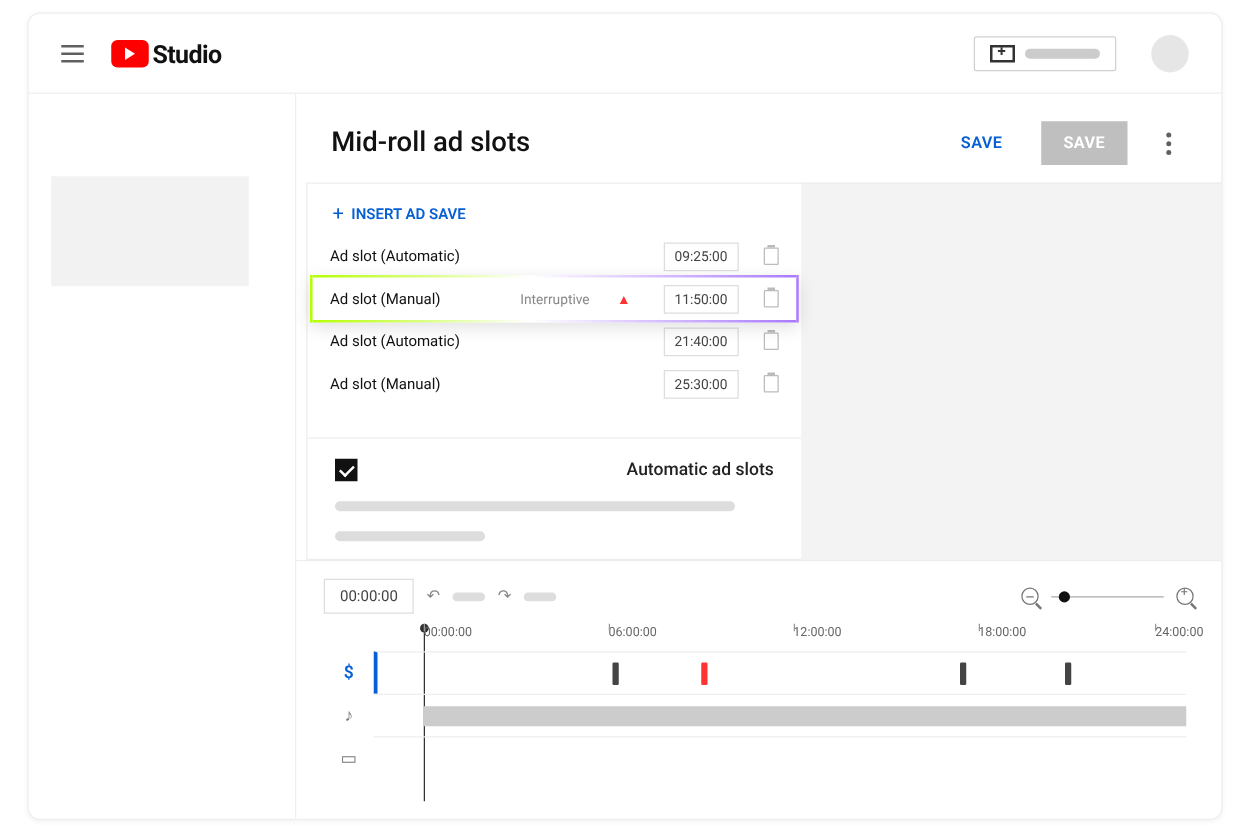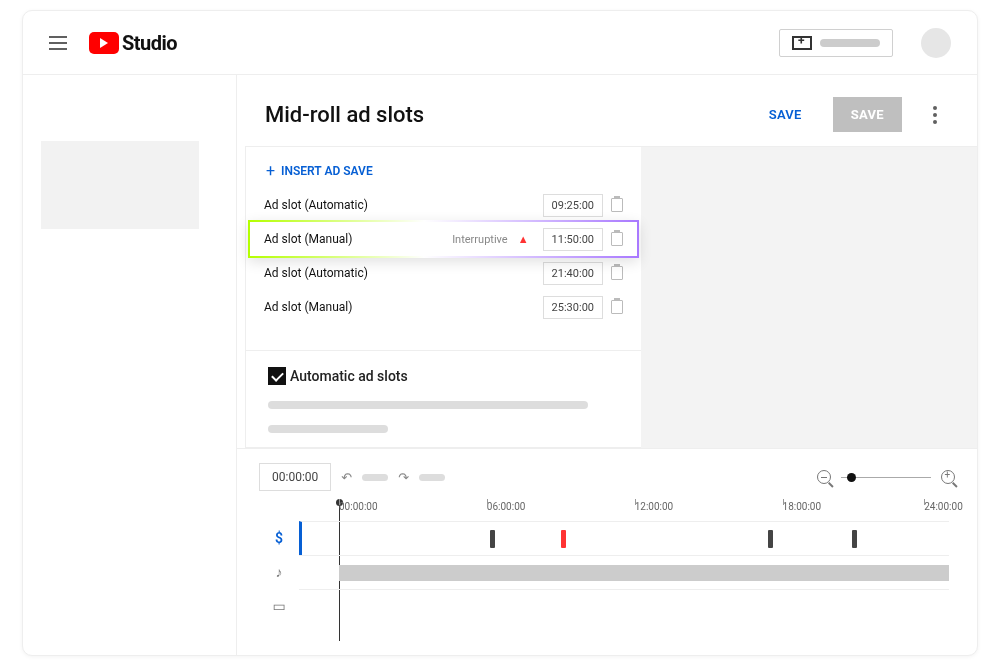--- a/index.html
+++ b/index.html
@@ -68,21 +68,21 @@
   .btn-save { background: #bfbfbf; color: #fff; font-weight: 700; font-size: 13px; letter-spacing: 0.3px; padding: 10px 18px; cursor: pointer; }
   .overflow { display: flex; flex-direction: column; gap: 3px; padding: 6px 12px; cursor: pointer; }
   .overflow span { width: 4px; height: 4px; background: #606060; border-radius: 50%; }
 
   .content-row { display: flex; }
   .panel { width: 396px; border: 1px solid #eee; border-right: none; margin-left: 8px; }
   .gray-panel { flex: 1; background: #f3f3f3; border-top: 1px solid #eee; }
 
   .insert { display: flex; align-items: center; gap: 6px; color: #065fd4; font-size: 12px; font-weight: 600; padding: 14px 20px 8px; cursor: pointer; }
   .plus { font-size: 16px; font-weight: 400; }
-  .slot-row { display: flex; align-items: center; padding: 6px 18px; gap: 8px; height: 34px; position: relative; }
+  .slot-row { display: flex; align-items: center; padding: 6px 18px; gap: 20px; height: 34px; position: relative; }
   .slot-label { font-size: 12px; color: #111; flex: 1; }
   .slot-warn { font-size: 11px; color: #888; margin-right: 2px; }
   .warn-ico { color: #f33; font-size: 11px; margin-right: 6px; }
   .slot-time {
     border: 1px solid #ddd; font-size: 11px; color: #444;
     padding: 4px 8px; min-width: 52px; text-align: center;
   }
   .trash { width: 12px; height: 14px; border: 1px solid #bbb; border-radius: 1px; position: relative; cursor: pointer; }
   .trash::before { content: ""; position: absolute; top: -3px; left: 2px; width: 6px; height: 2px; background: #bbb; }
 
@@ -90,21 +90,21 @@
   .slot-row.highlight::after {
     content: ""; position: absolute; inset: -2px 2px;
     border: 2px solid;
     border-image: linear-gradient(90deg,#b4ff00,#fff 45%,#a979ff) 1;
     border-radius: 3px;
     box-shadow: 0 4px 14px rgba(0,0,0,0.12);
     pointer-events: none;
   }
 
   .auto-section { border-top: 1px solid #eee; margin-top: 26px; padding: 16px 22px 14px; }
-  .auto-head { display: flex; align-items: center; gap: 4px; }
+  .auto-head { display: flex; align-items: center; gap: 25px; justify-content: space-between; }
   .checkbox { width: 18px; height: 18px; background: #111; display: flex; align-items: center; justify-content: center; cursor: pointer; }
   .checkbox::after { content: ""; width: 5px; height: 9px; border: solid #fff; border-width: 0 2px 2px 0; transform: rotate(45deg); margin-top: -2px; }
   .auto-label { font-size: 14px; font-weight: 500; color: #222; }
   .skel-line { height: 8px; background: #ddd; border-radius: 4px; margin-top: 16px; }
   .skel-line.w1 { width: 320px; }
   .skel-line.w2 { width: 120px; }
 
   
   .timeline { border-top: 1px solid #eee; padding: 14px 22px 0 22px; }
   .tl-controls { display: flex; align-items: center; gap: 10px; }

